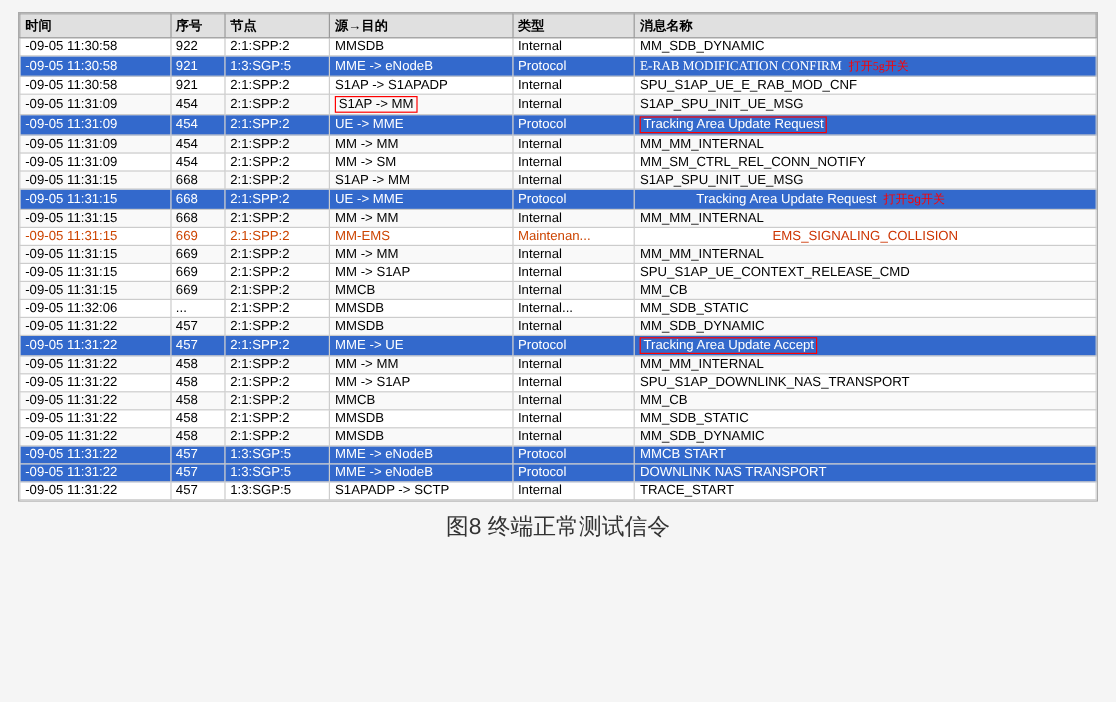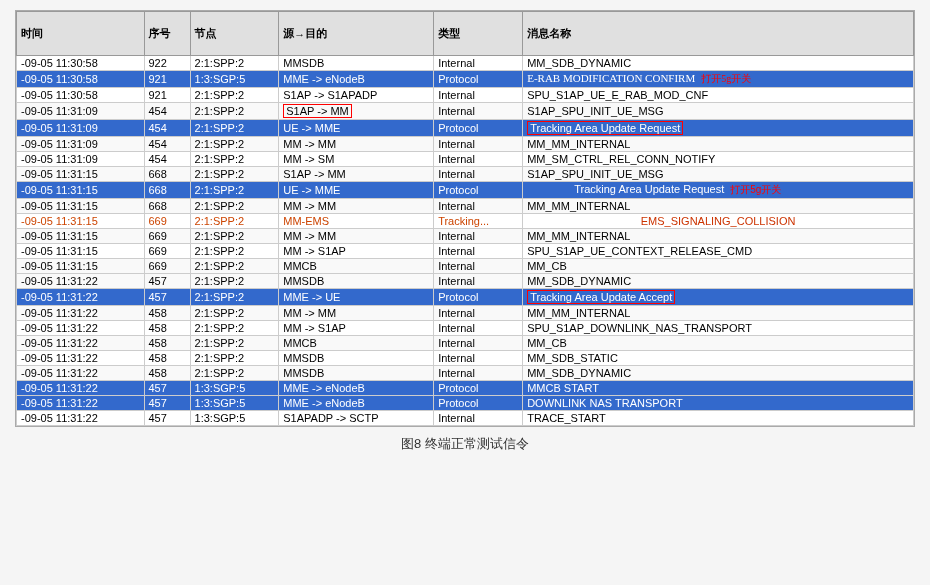--- a/index.html
+++ b/index.html
@@ -20,37 +20,37 @@
       overflow: hidden;
     }
     table {
       width: 100%;
       border-collapse: collapse;
       font-size: 11px;
     }
     th {
       background: #e0e0e0;
       border: 1px solid #999;
-      padding: 14px 4px;
+      padding: 2px 4px;
       text-align: left;
       font-weight: bold;
     }
     td {
       border: 1px solid #ccc;
       padding: 1px 4px;
       white-space: nowrap;
       color: #000;
     }
     tr.row-normal td { background: #fff; }
     tr.row-alt td { background: #f9f9f9; }
     tr.row-blue td { background: #3369cc; color: #fff; }
     tr.row-orange td { background: #fff; color: #cc4400; }
     .caption {
       margin-top: 8px;
-      font-size: 13px;
+      font-size: 19px;
       color: #333;
       text-align: center;
     }
   </style>
 </head>
 <body>
 
 <div class="table-container">
   <table>
     <thead>
@@ -142,21 +142,21 @@
           <td>2:1:SPP:2</td>
           <td>MM -&gt; MM</td>
           <td>Internal</td>
           <td>MM_MM_INTERNAL</td>
         </tr>
         <tr class="row-orange">
           <td>-09-05 11:31:15</td>
           <td>669</td>
           <td>2:1:SPP:2</td>
           <td>MM-EMS</td>
-          <td>Tracking...</td>
+          <td>Maintenan...</td>
           <td style="color: rgb(204, 51, 0); text-align: center;">EMS_SIGNALING_COLLISION</td>
         </tr>
         <tr class="row-alt">
           <td>-09-05 11:31:15</td>
           <td>669</td>
           <td>2:1:SPP:2</td>
           <td>MM -&gt; MM</td>
           <td>Internal</td>
           <td>MM_MM_INTERNAL</td>
         </tr>
@@ -168,20 +168,28 @@
           <td>Internal</td>
           <td>SPU_S1AP_UE_CONTEXT_RELEASE_CMD</td>
         </tr>
         <tr class="row-alt">
           <td>-09-05 11:31:15</td>
           <td>669</td>
           <td>2:1:SPP:2</td>
           <td>MMCB</td>
           <td>Internal</td>
           <td>MM_CB</td>
+        </tr>
+        <tr class="row-normal">
+          <td>-09-05 11:32:06</td>
+          <td>...</td>
+          <td>2:1:SPP:2</td>
+          <td>MMSDB</td>
+          <td>Internal...</td>
+          <td>MM_SDB_STATIC</td>
         </tr>
         <tr class="row-alt">
           <td>-09-05 11:31:22</td>
           <td>457</td>
           <td>2:1:SPP:2</td>
           <td>MMSDB</td>
           <td>Internal</td>
           <td>MM_SDB_DYNAMIC</td>
         </tr>
         <tr class="row-blue">

